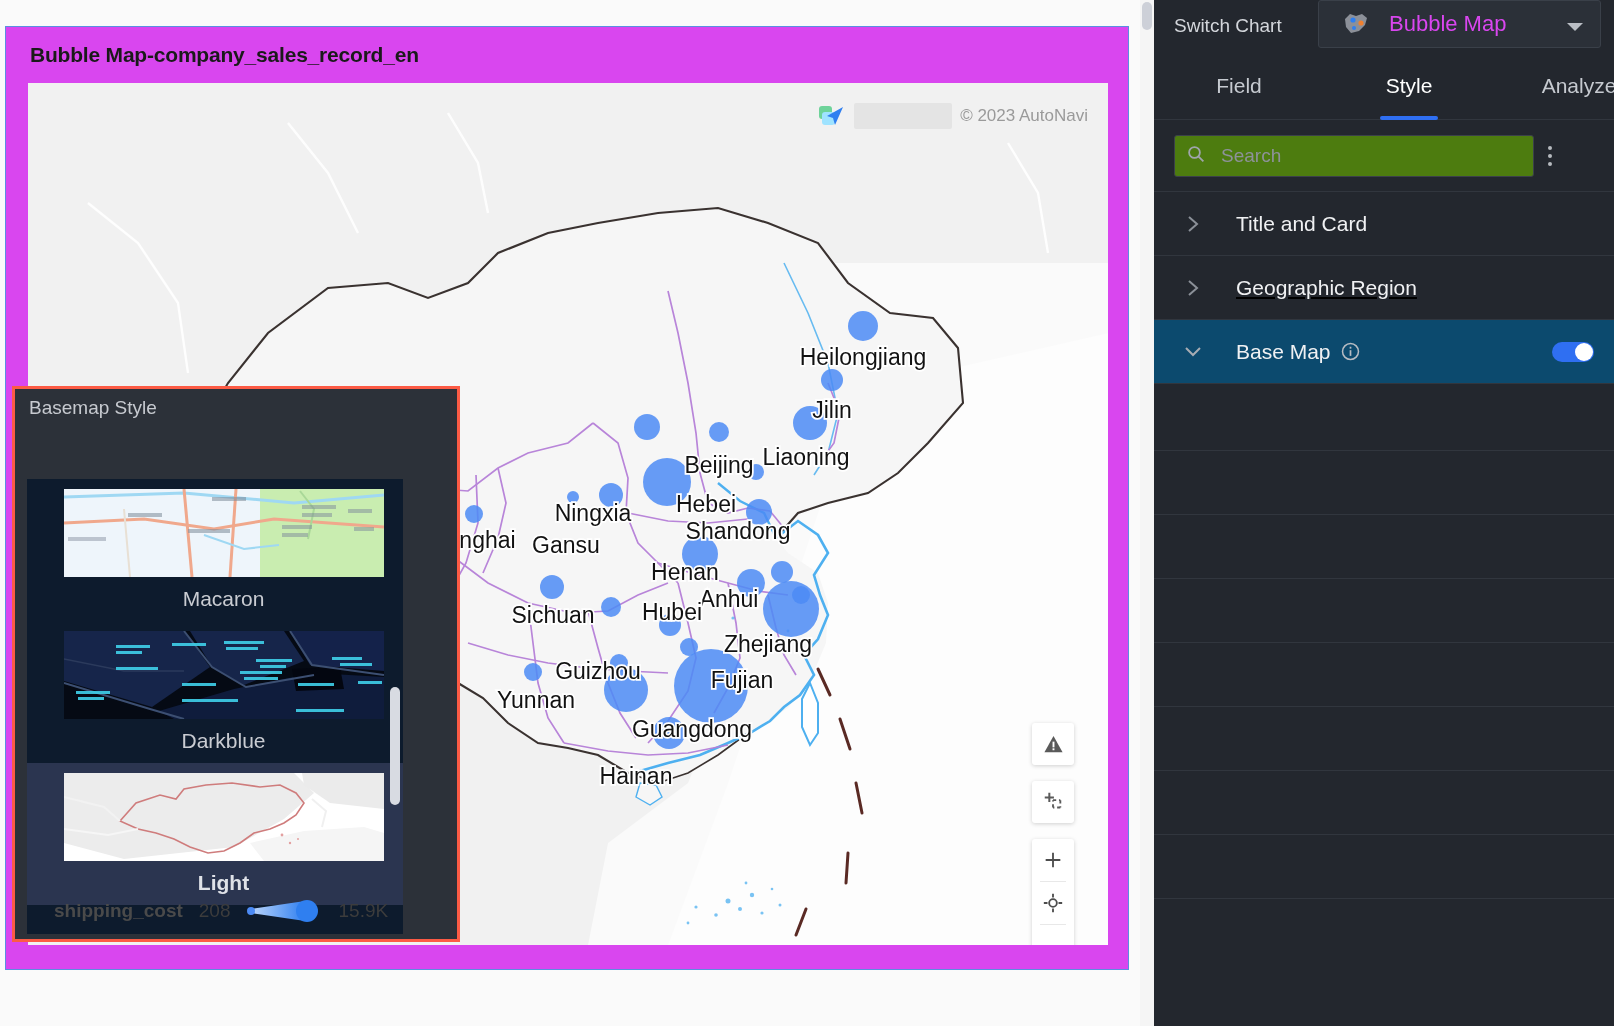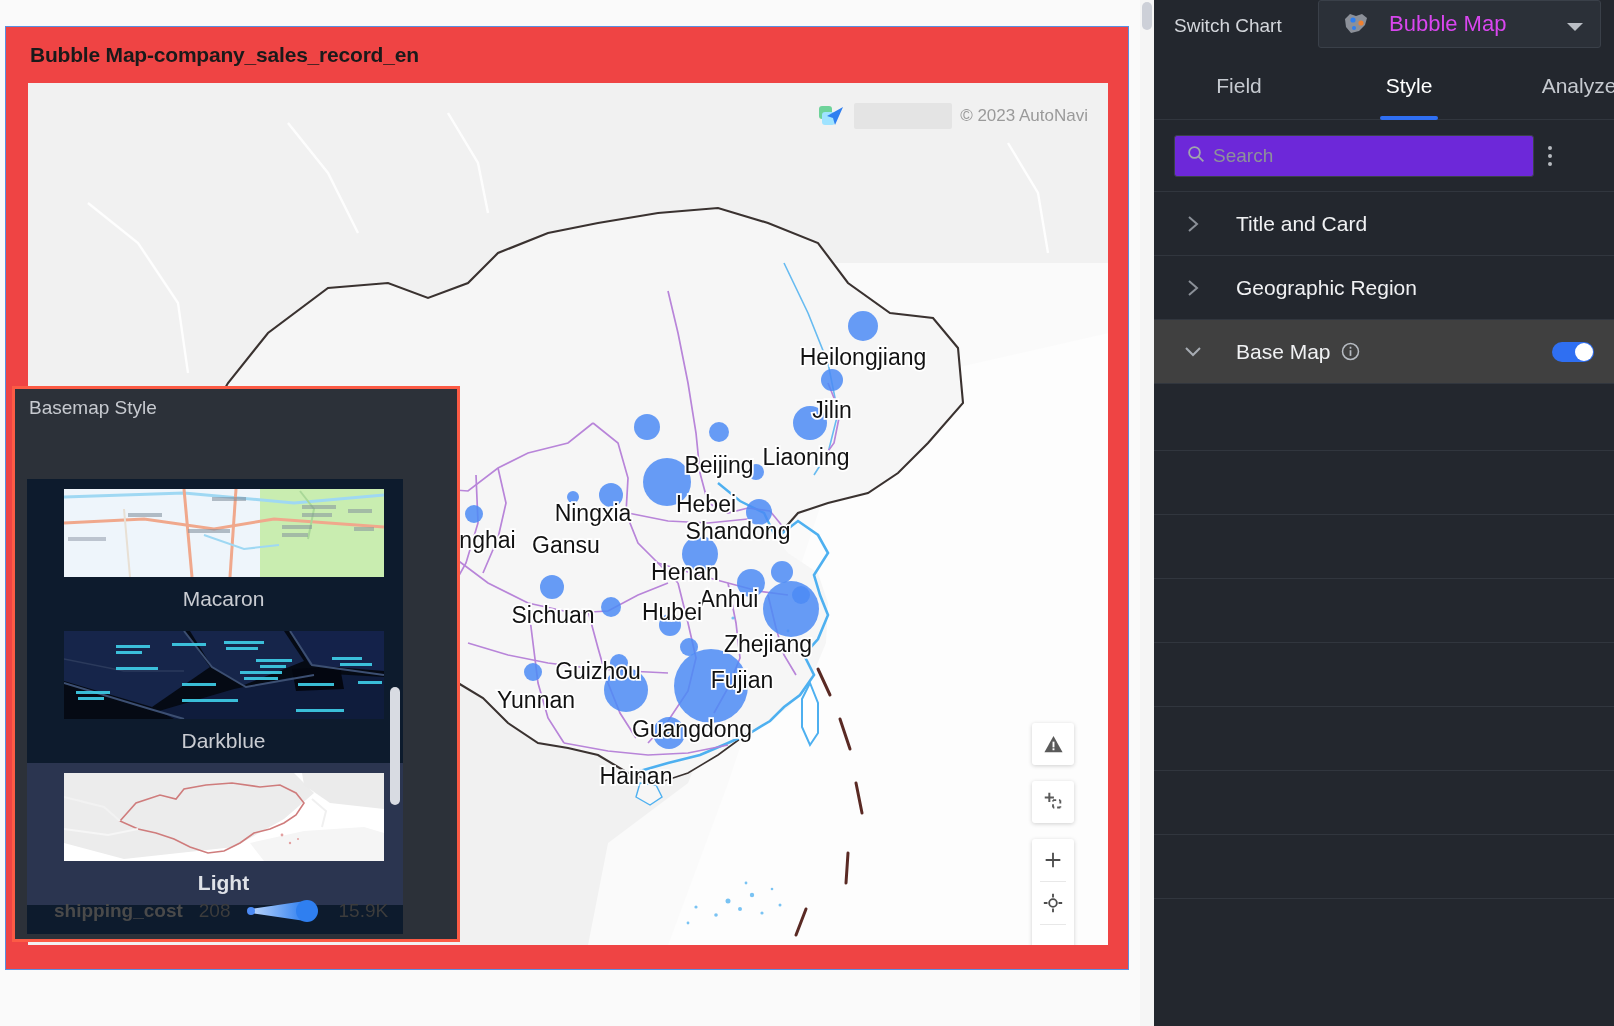--- a/index.html
+++ b/index.html
@@ -11,21 +11,21 @@
   }
   #root { position: relative; width: 1614px; height: 1026px; }
 
   
   #canvas-area {
     position: absolute; left: 0; top: 0; width: 1140px; height: 1026px;
     background: #fafafa;
   }
   #chart-card {
     position: absolute; left: 5px; top: 26px; width: 1124px; height: 944px;
-    background: #ef4444;
+    background: #d946ef;
     border: 1px solid #5a8fe0;
   }
   #chart-title {
     position: absolute; left: 24px; top: 16px;
     font-size: 21px; font-weight: bold; color: #1a1a1a;
     letter-spacing: -0.2px;
     white-space: nowrap;
   }
   #map-wrap {
     position: absolute; left: 22px; top: 56px; width: 1080px; height: 862px;
@@ -145,25 +145,26 @@
 
   
   #search-row {
     position: absolute; left: 0; top: 120px; width: 460px; height: 72px;
     display: flex; align-items: center;
     border-bottom: 1px solid #31363e;
   }
   #search-box {
     margin-left: 20px;
     width: 360px; height: 42px;
-    background: #6d28d9;
+    background: #4d7c0f;
     border: 1px solid #3b414a;
     border-radius: 3px;
     display: flex; align-items: center;
     cursor: text;
+    gap: 8px;
   }
   #search-icon { margin-left: 12px; }
   #search-input {
     flex: 1;
     background: transparent; border: none; outline: none;
     margin-left: 8px; margin-right: 10px;
     font-family: "Liberation Sans", sans-serif;
     font-size: 19px; color: #e3e5e8;
   }
   #search-input::placeholder { color: #8d9299; }
@@ -182,22 +183,22 @@
     cursor: pointer;
   }
   .section-chevron {
     margin-left: 30px; width: 18px; display: flex; align-items: center; justify-content: center;
   }
   .section-label {
     margin-left: 34px;
     font-size: 21px; color: #f0f1f3;
   }
   #sec-title-card { top: 192px; }
-  #sec-geo-region { top: 256px; }
-  #sec-base-map { top: 320px; background: #404040; }
+  #sec-geo-region { top: 256px; text-decoration: underline; }
+  #sec-base-map { top: 320px; background: #0c4a6e; }
   #base-map-info { margin-left: 10px; display: flex; align-items: center; }
   #base-map-toggle {
     position: absolute; right: 20px; top: 22px;
     width: 42px; height: 20px;
     background: #2f6ff2; border-radius: 10px;
     cursor: pointer;
   }
   #base-map-toggle::after {
     content: ""; position: absolute; right: 1px; top: 1px;
     width: 18px; height: 18px; background: #ffffff; border-radius: 50%;

